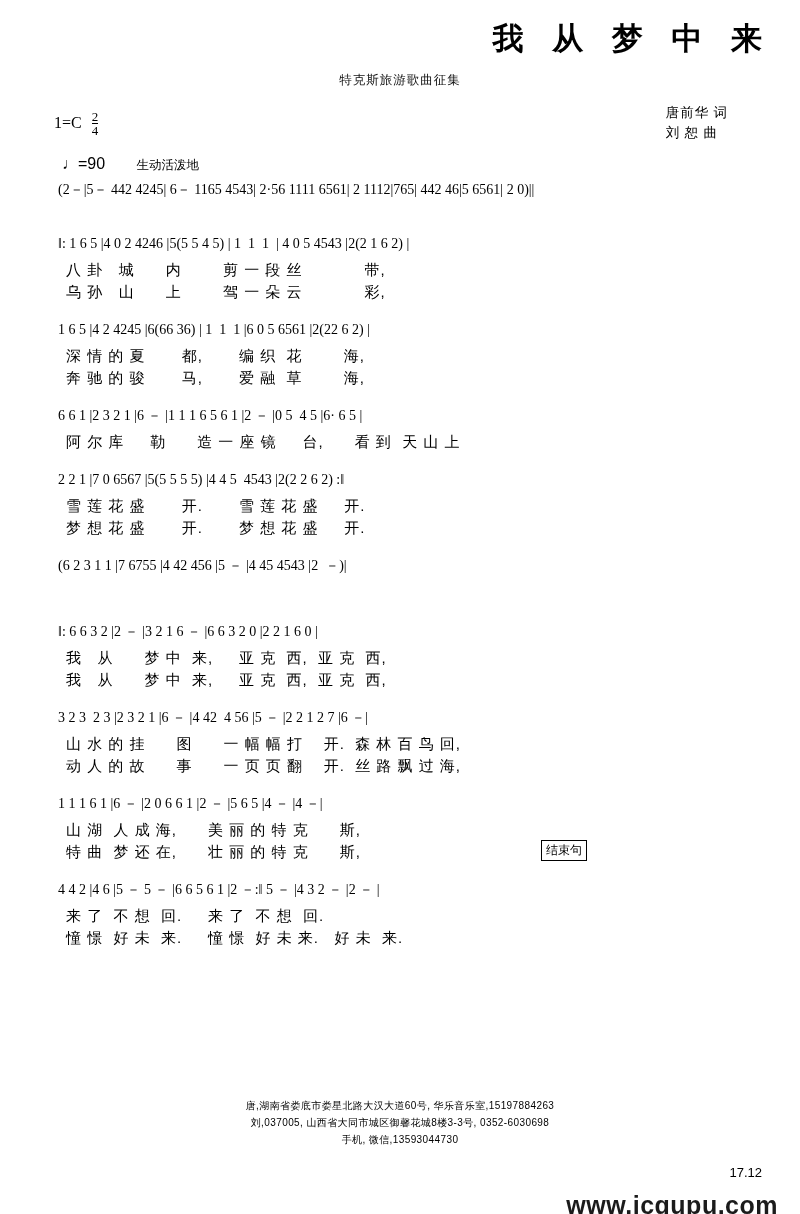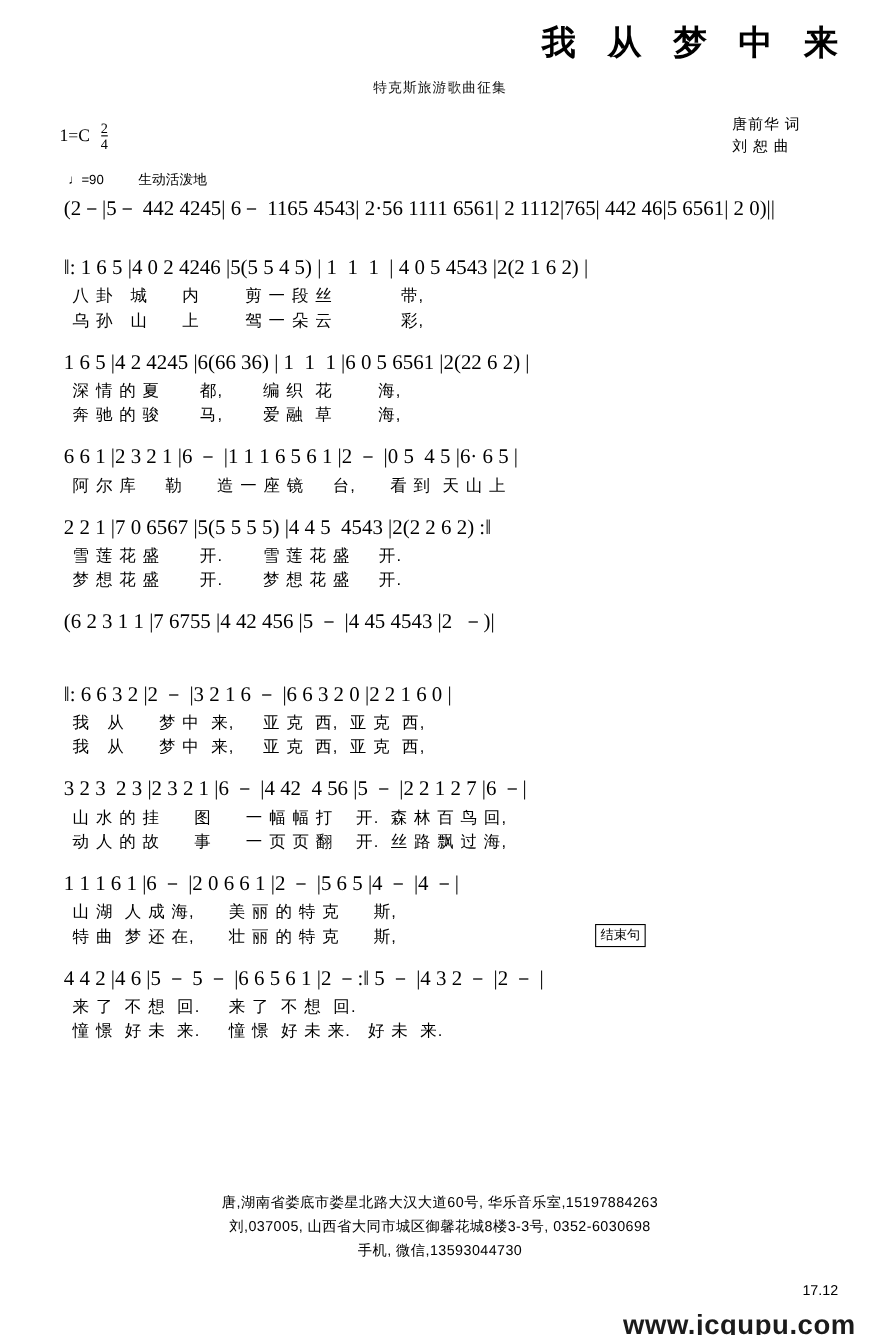--- a/index.html
+++ b/index.html
@@ -72,31 +72,31 @@
     letter-spacing: 1px;
   }
   .tempo-row {
     position: relative;
     height: 20px;
     margin-top: 2px;
     padding-left: 34px;
     font-size: 12px;
     font-family: "Liberation Sans", sans-serif;
   }
-  .tempo-note { font-size: 12px; margin-top: 30px; }
+  .tempo-note { font-size: 16px; margin-top: 30px; }
   .tempo-style {
     margin-left: 28px;
     font-size: 12.5px;
   }
 
   
   .sysline {
     position: relative;
     font-family: "Liberation Serif", serif;
-    font-size: 19px;
+    font-size: 14px;
     letter-spacing: 0px;
     white-space: pre;
     margin: 0 0 0 0;
     padding-left: 30px;
     height: 30px;
     line-height: 30px;
   }
   .lyricline {
     position: relative;
     font-family: "Liberation Sans", sans-serif;
@@ -111,21 +111,21 @@
   .gap-sm { height: 10px; }
   .gap-md { height: 22px; }
   .gap-lg { height: 34px; }
 
   .footer {
     position: absolute;
     left: 0;
     right: 0;
     bottom: 84px;
     text-align: center;
-    font-size: 13px;
+    font-size: 10px;
     line-height: 1.7;
     font-family: "Liberation Sans", sans-serif;
   }
   .footer div { letter-spacing: 0.4px; }
   .date {
     position: absolute;
     right: 38px;
     bottom: 52px;
     font-size: 13px;
     font-family: "Liberation Sans", sans-serif;

